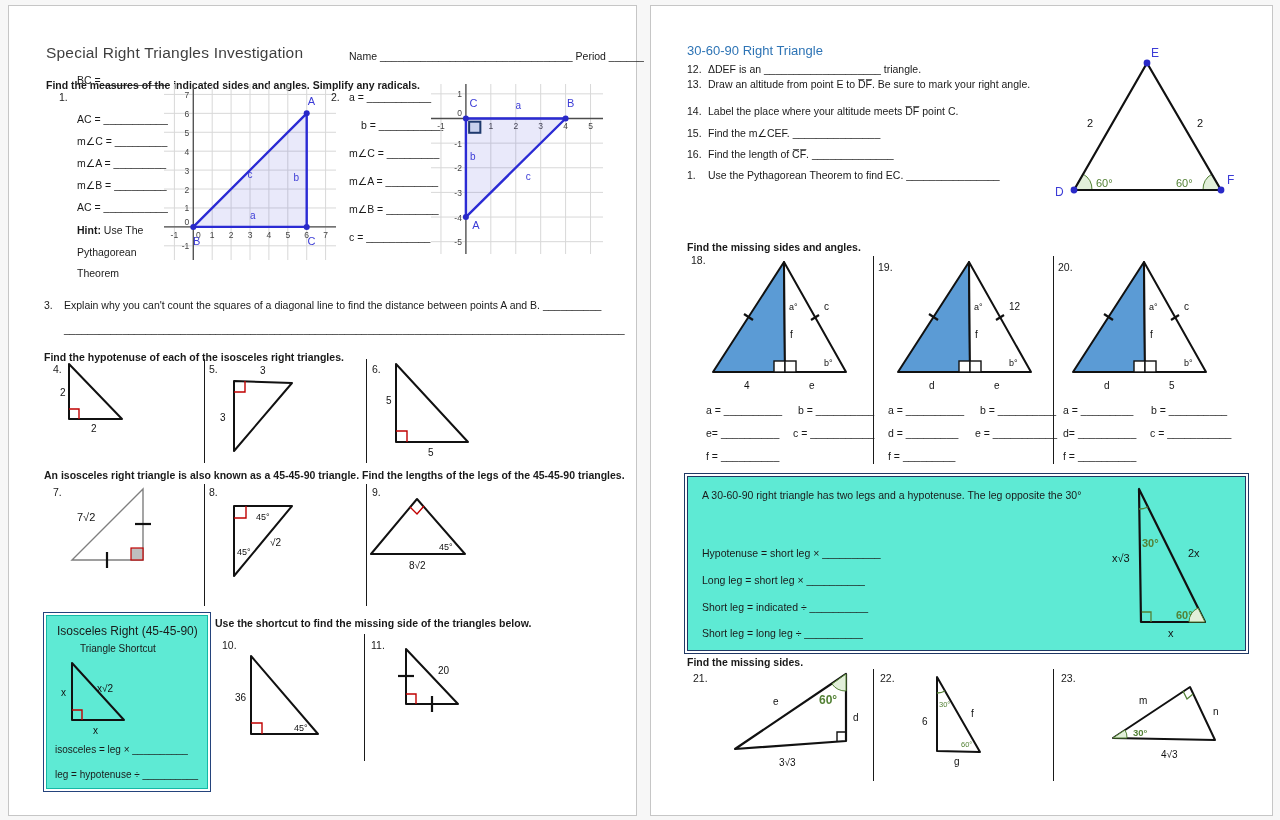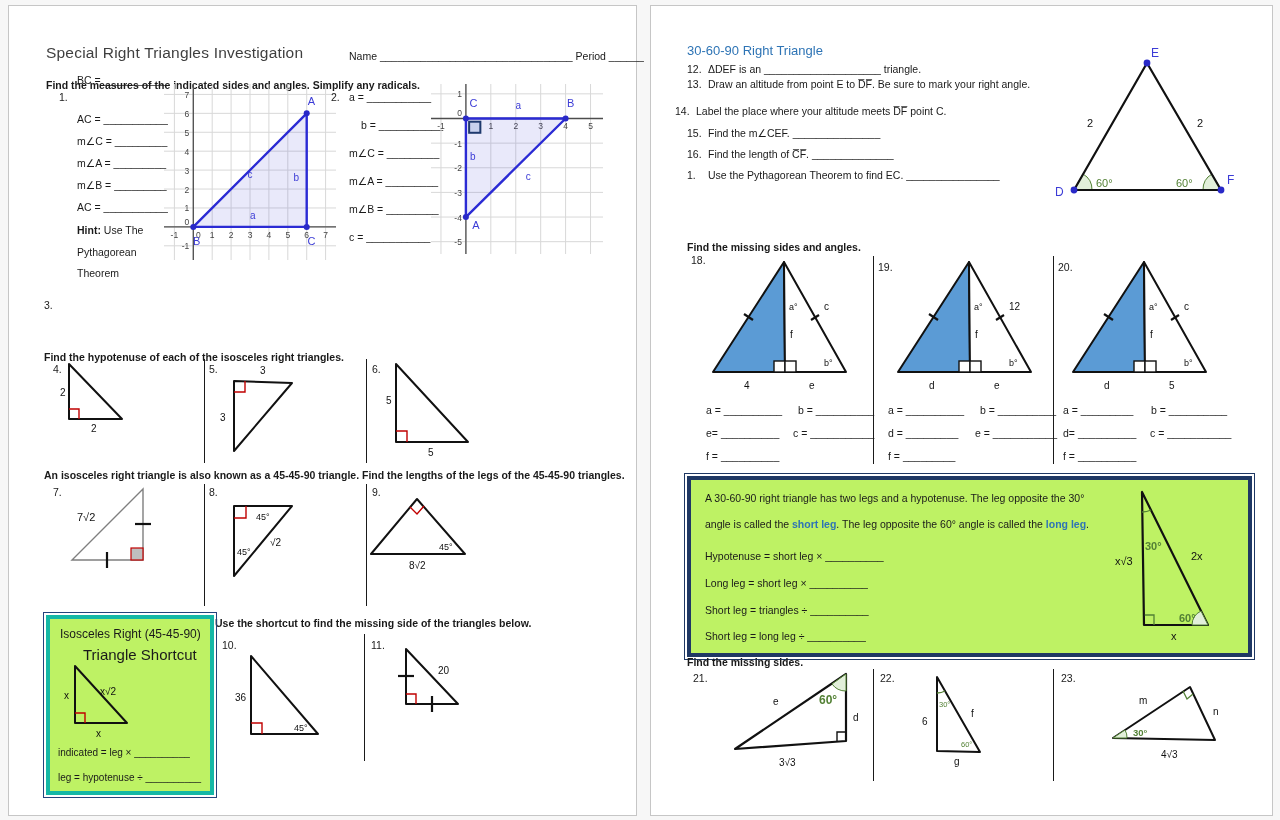--- a/index.html
+++ b/index.html
@@ -19,21 +19,21 @@
   .gray{stroke:#7f7f7f;stroke-width:1.4;}
   .ra{fill:none;stroke:#C00000;stroke-width:1.4;}
   .tick{stroke:#111;stroke-width:2.2;}
   .lbl{font-family:"Liberation Sans",sans-serif;font-size:10px;fill:#111;}
   .lbl11{font-family:"Liberation Sans",sans-serif;font-size:11px;fill:#111;}
   .lbl9{font-family:"Liberation Sans",sans-serif;font-size:9px;fill:#111;}
   .green{fill:#538135;}
   .greenln{stroke:#538135;stroke-width:1.3;fill:none;}
   .greenwedge{fill:#e2efda;stroke:#538135;stroke-width:1;}
   .bluelbl{fill:#3c3cd6;}
-  .box2{position:absolute;border:4px solid #14b8a6;outline:1px solid #24437c;outline-offset:2px;background:#bef264;text-align:center;}
+  .box2{position:absolute;border:1px solid #14b8a6;outline:1px solid #24437c;outline-offset:2px;background:#5eead4;text-align:center;}
 </style>
 </head>
 <body>
 
 <div class="page" id="pageL">
   <div class="t title" style="left:37px;top:38px">Special Right Triangles Investigation</div>
   <div class="t" style="left:340px;top:44px">Name _________________________________ Period ______</div>
   <div class="t bold" style="left:37px;top:73px">Find the measures of the indicated sides and angles. Simplify any radicals.</div>
 
   <div class="t" style="left:50px;top:85px">1.</div>
@@ -143,20 +143,22 @@
       <circle cx="34.89855072463767" cy="133.04347826086956" r="3" fill="#2929c8"></circle>
       <text x="42.37681159420289" y="23.405797101449274" text-anchor="middle" font-size="11" fill="#3c3cd6" font-family="'Liberation Sans',sans-serif">C</text>
       <text x="139.5942028985507" y="23.405797101449274" text-anchor="middle" font-size="11" fill="#3c3cd6" font-family="'Liberation Sans',sans-serif">B</text>
       <text x="44.8695652173913" y="145.36231884057972" text-anchor="middle" font-size="11" fill="#3c3cd6" font-family="'Liberation Sans',sans-serif">A</text>
       <text x="87.24637681159419" y="24.637681159420286" text-anchor="middle" font-size="10" fill="#3c3cd6" font-family="'Liberation Sans',sans-serif">a</text>
       <text x="41.87826086956521" y="76.37681159420289" text-anchor="middle" font-size="10" fill="#3c3cd6" font-family="'Liberation Sans',sans-serif">b</text>
       <text x="97.21739130434781" y="96.08695652173913" text-anchor="middle" font-size="10" fill="#3c3cd6" font-family="'Liberation Sans',sans-serif">c</text>
     </svg>
 
   <div class="t" style="left:35px;top:293px">3.</div>
+  <div class="t" style="left:55px;top:293px">Explain why you can't count the squares of a diagonal line to find the distance between points A and B. __________</div>
+  <div class="t" style="left:55px;top:317px">________________________________________________________________________________________________</div>
 
   <div class="t bold" style="left:35px;top:345px">Find the hypotenuse of each of the isosceles right triangles.</div>
   <div class="vline" style="left:195px;top:353px;height:104px"></div>
   <div class="vline" style="left:357px;top:353px;height:104px"></div>
 
   <div class="t" style="left:44px;top:357px">4.</div>
   <svg class="fig" style="left:50px;top:350px" width="85" height="80">
     <polygon class="tri" points="10,8 10,63 63,63"></polygon>
     <polyline class="ra" points="10,53 20,53 20,63"></polyline>
     <text class="lbl" x="1" y="40">2</text>
@@ -224,39 +226,39 @@
   <svg class="fig" style="left:385px;top:638px" width="90" height="85">
     <polygon class="tri" points="12,5 12,60 64,60"></polygon>
     <polyline class="ra" points="12,50 22,50 22,60"></polyline>
     <line class="tick" x1="4" y1="32" x2="20" y2="32"></line>
     <line class="tick" x1="38" y1="52" x2="38" y2="68"></line>
     <text class="lbl" x="44" y="30">20</text>
   </svg>
 
   <div class="box2" style="left:37px;top:609px;width:160px;height:172px">
     <div class="t" style="left:10px;top:8px;font-size:12px">Isosceles Right (45-45-90)</div>
-    <div class="t" style="left:33px;top:27px;font-size:15px">Triangle Shortcut</div>
+    <div class="t" style="left:33px;top:27px;font-size:10px">Triangle Shortcut</div>
     <svg class="fig" style="left:10px;top:42px" width="110" height="80">
       <polygon class="tri" points="15,5 15,62 67,62"></polygon>
       <polyline class="ra" points="15,52 25,52 25,62"></polyline>
       <text class="lbl" x="4" y="38">x</text>
       <text class="lbl" x="40" y="34">x√2</text>
       <text class="lbl" x="36" y="76">x</text>
     </svg>
-    <div class="t" style="left:8px;top:128px;font-size:10px">indicated = leg × __________</div>
+    <div class="t" style="left:8px;top:128px;font-size:10px">isosceles = leg × __________</div>
     <div class="t" style="left:8px;top:153px;font-size:10px">leg = hypotenuse ÷ __________</div>
   </div>
 </div>
 
 <div class="page" id="pageR">
   <div class="t blueh" style="left:36px;top:37px">30-60-90 Right Triangle</div>
 
   <div class="t" style="left:36px;top:57px"><span style="display:inline-block;width:21px">12.</span><span>ΔDEF is an ____________________ triangle.</span></div>
   <div class="t" style="left:36px;top:72px"><span style="display:inline-block;width:21px">13.</span><span>Draw an altitude from point E to D̅F̅. Be sure to mark your right angle.</span></div>
-  <div class="t" style="left:24px;top:99px"><span style="display:inline-block;width:21px">14.</span><span>Label the place where your altitude meets D̅F̅ point C.</span></div>
+  <div class="t" style="left:36px;top:99px"><span style="display:inline-block;width:21px">14.</span><span>Label the place where your altitude meets D̅F̅ point C.</span></div>
   <div class="t" style="left:36px;top:121px"><span style="display:inline-block;width:21px">15.</span><span>Find the m∠CEF. _______________</span></div>
   <div class="t" style="left:36px;top:142px"><span style="display:inline-block;width:21px">16.</span><span>Find the length of C̅F̅. ______________</span></div>
   <div class="t" style="left:36px;top:163px"><span style="display:inline-block;width:21px">1.</span><span>Use the Pythagorean Theorem to find EC. ________________</span></div>
 
   <svg class="fig" style="left:398px;top:38px" width="195" height="165">
     <path class="greenwedge" d="M25,146 L43,146 A18,18 0 0 0 34,130 Z"></path>
     <path class="greenwedge" d="M172,146 L154,146 A18,18 0 0 1 163,130 Z"></path>
     <polygon class="tri-thick" points="25,146 98,19 172,146" stroke-width="2.4"></polygon>
     <circle cx="25" cy="146" r="3.4" fill="#2929c8"></circle>
     <circle cx="98" cy="19" r="3.4" fill="#2929c8"></circle>
@@ -332,24 +334,23 @@
     <text class="lbl" x="103" y="131">5</text>
   </svg>
   <div class="t" style="left:412px;top:398px">a = _________</div>
   <div class="t" style="left:500px;top:398px">b = __________</div>
   <div class="t" style="left:412px;top:421px">d= __________</div>
   <div class="t" style="left:499px;top:421px">c = ___________</div>
   <div class="t" style="left:412px;top:444px">f = __________</div>
 
   <div class="box2" style="left:36px;top:470px;width:557px;height:173px;border-color:#1F3864;outline-color:#1F3864">
     <div class="t" style="left:14px;top:12px">A 30-60-90 right triangle has two legs and a hypotenuse. The leg opposite the 30°</div>
-    <div class="t" style="left:14px;top:38px"><span>angle is called the </span><span class="bluebold">short leg</span><span>. The leg opposite the 60° angle is called the </span><span class="bluebold">long leg</span><span>.</span></div>
     <div class="t" style="left:14px;top:70px">Hypotenuse = short leg × __________</div>
     <div class="t" style="left:14px;top:97px">Long leg = short leg × __________</div>
-    <div class="t" style="left:14px;top:124px">Short leg = triangles ÷ __________</div>
+    <div class="t" style="left:14px;top:124px">Short leg = indicated ÷ __________</div>
     <div class="t" style="left:14px;top:150px">Short leg = long leg ÷ __________</div>
     <svg class="fig" style="left:420px;top:6px" width="112" height="160">
       <polygon class="tri-thick" points="31,6 33,139 97,139"></polygon>
       <polyline class="greenln" points="33.8,129 43,129 43,139"></polyline>
       <path class="greenln" d="M31,26 A20,20 0 0 0 40,24"></path>
       <path class="greenwedge" d="M97,139 L81,139 A16,16 0 0 1 90,125 Z"></path>
       <text class="lbl11" x="4" y="79">x√3</text>
       <text class="lbl11 green" x="34" y="64" style="font-weight:bold">30°</text>
       <text class="lbl11" x="80" y="74">2x</text>
       <text class="lbl11 green" x="68" y="136" style="font-weight:bold">60°</text>

